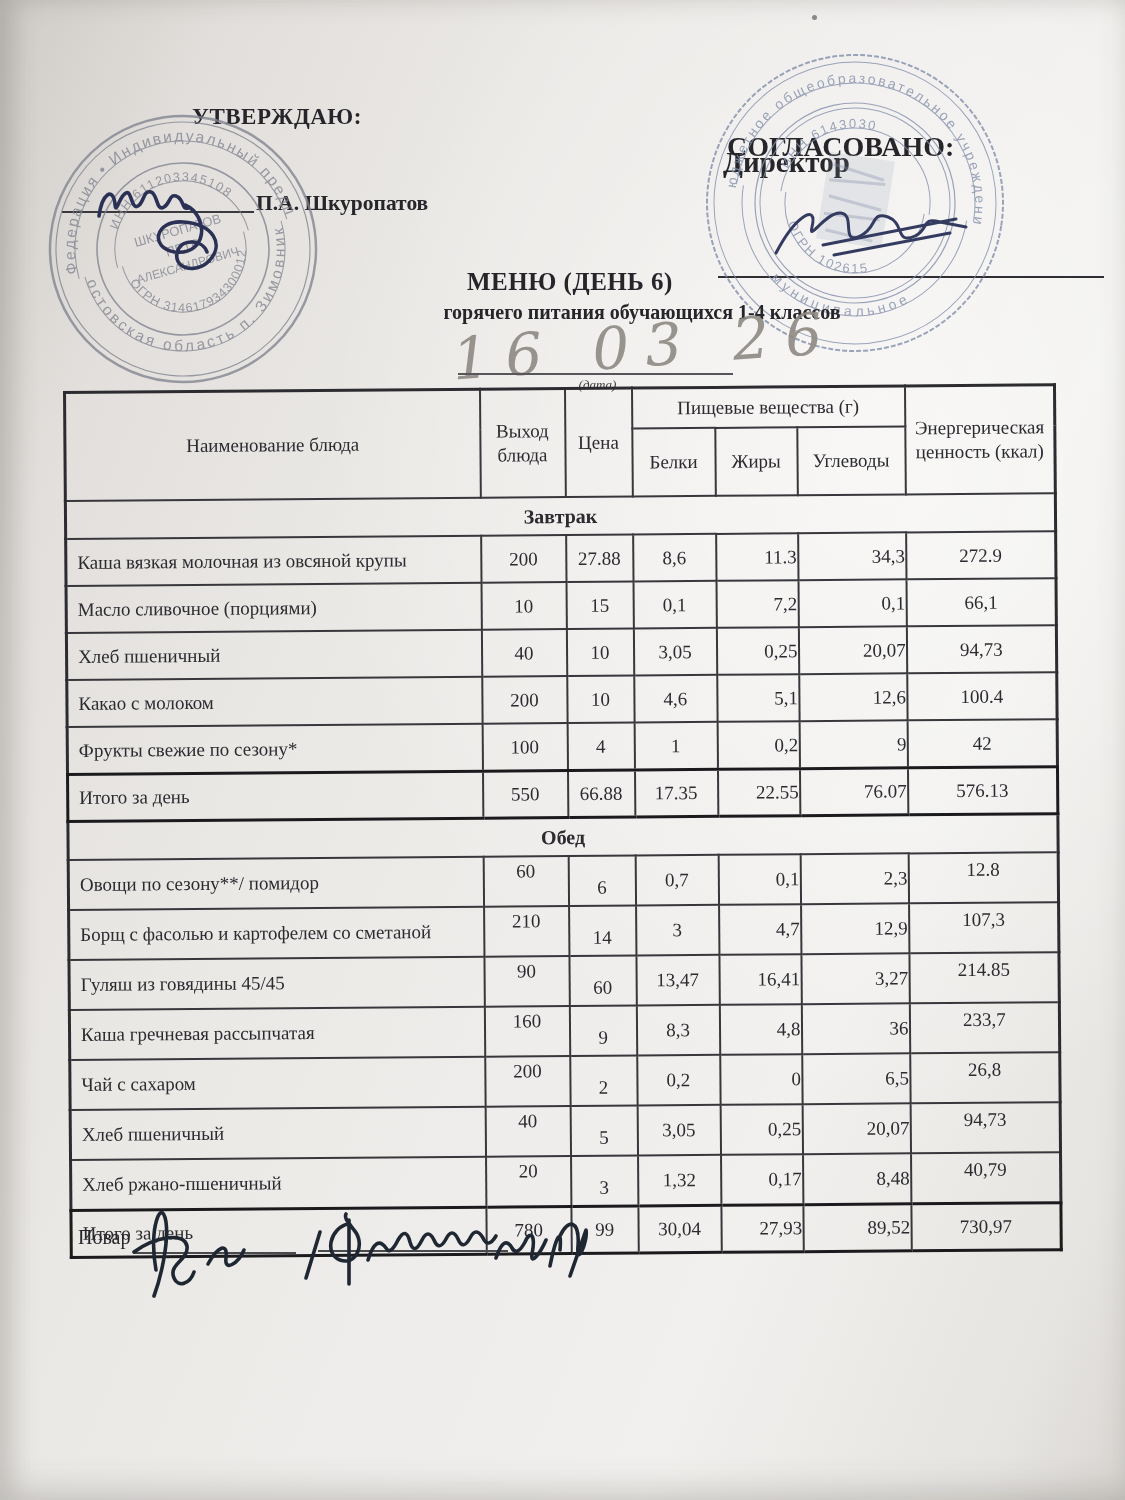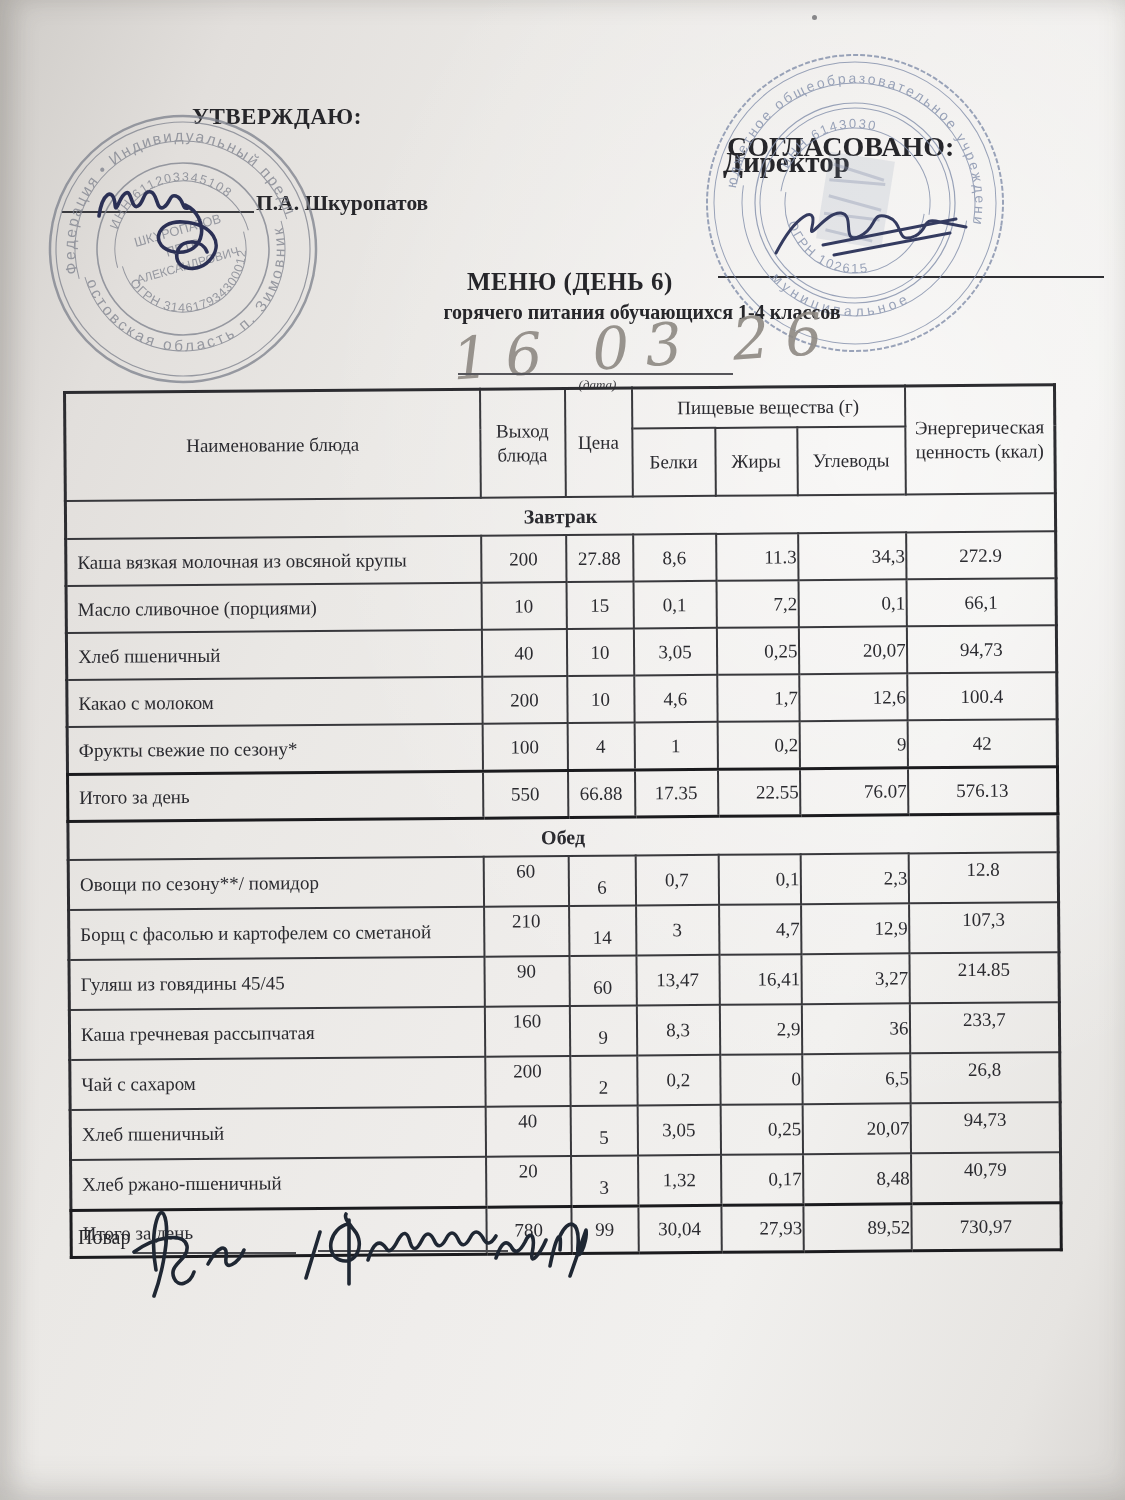--- a/index.html
+++ b/index.html
@@ -208,21 +208,21 @@
           <td class="c3">3,05</td>
           <td class="c4">0,25</td>
           <td class="c5">20,07</td>
           <td class="c6">94,73</td>
         </tr>
         <tr class="data-row sec0">
           <td class="c0">Какао с молоком</td>
           <td class="c1">200</td>
           <td class="c2">10</td>
           <td class="c3">4,6</td>
-          <td class="c4">1,7</td>
+          <td class="c4">5,1</td>
           <td class="c5">12,6</td>
           <td class="c6">100.4</td>
         </tr>
         <tr class="data-row sec0">
           <td class="c0">Фрукты свежие по сезону*</td>
           <td class="c1">100</td>
           <td class="c2">4</td>
           <td class="c3">1</td>
           <td class="c4">0,2</td>
           <td class="c5">9</td>
@@ -265,21 +265,21 @@
           <td class="c3">13,47</td>
           <td class="c4">16,41</td>
           <td class="c5">3,27</td>
           <td class="c6">214.85</td>
         </tr>
         <tr class="data-row sec1">
           <td class="c0">Каша гречневая рассыпчатая</td>
           <td class="c1">160</td>
           <td class="c2">9</td>
           <td class="c3">8,3</td>
-          <td class="c4">2,9</td>
+          <td class="c4">4,8</td>
           <td class="c5">36</td>
           <td class="c6">233,7</td>
         </tr>
         <tr class="data-row sec1">
           <td class="c0">Чай с сахаром</td>
           <td class="c1">200</td>
           <td class="c2">2</td>
           <td class="c3">0,2</td>
           <td class="c4">0</td>
           <td class="c5">6,5</td>

